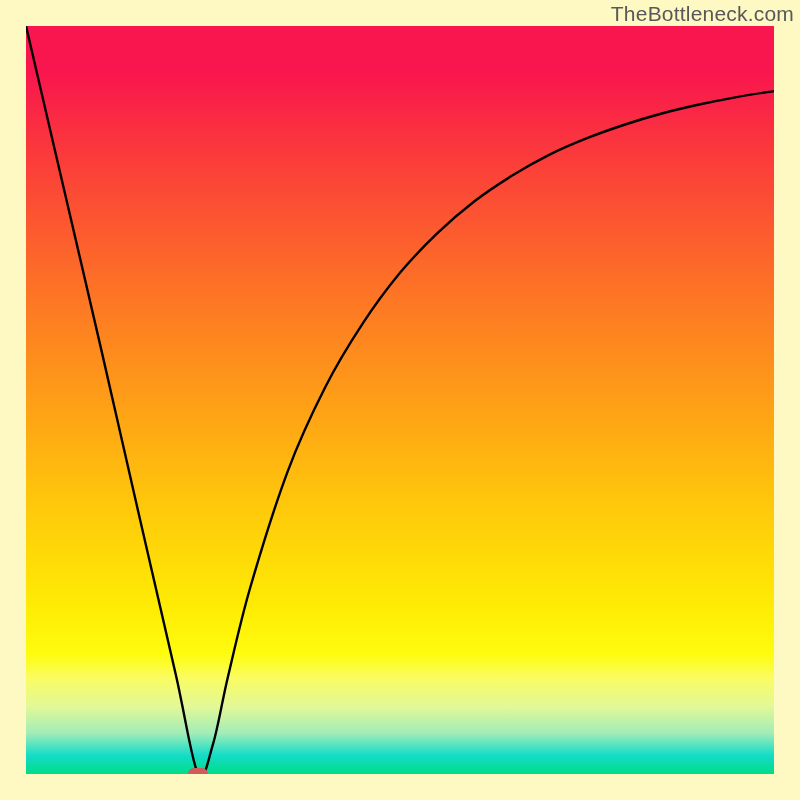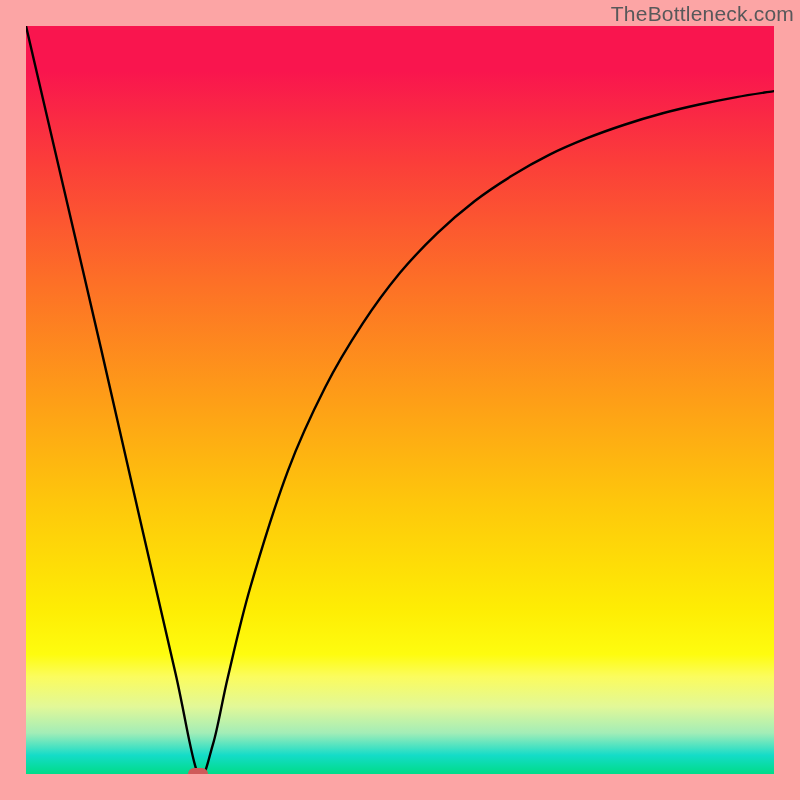--- a/index.html
+++ b/index.html
@@ -9,21 +9,21 @@
     height: 800px;
     background: #ffffff;
     overflow: hidden;
   }
   .frame {
     position: absolute;
     top: 0;
     left: 0;
     width: 800px;
     height: 800px;
-    background: #fca5a5;
+    background: #fef9c3;
     box-sizing: border-box;
   }
   .plot {
     position: absolute;
     top: 26px;
     left: 26px;
     width: 748px;
     height: 748px;
     overflow: hidden;
   }

